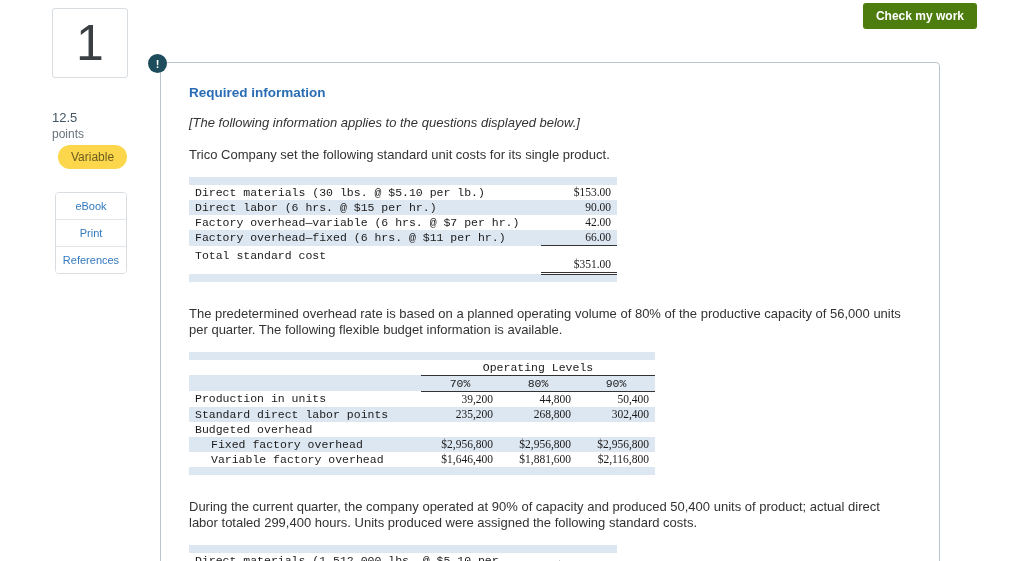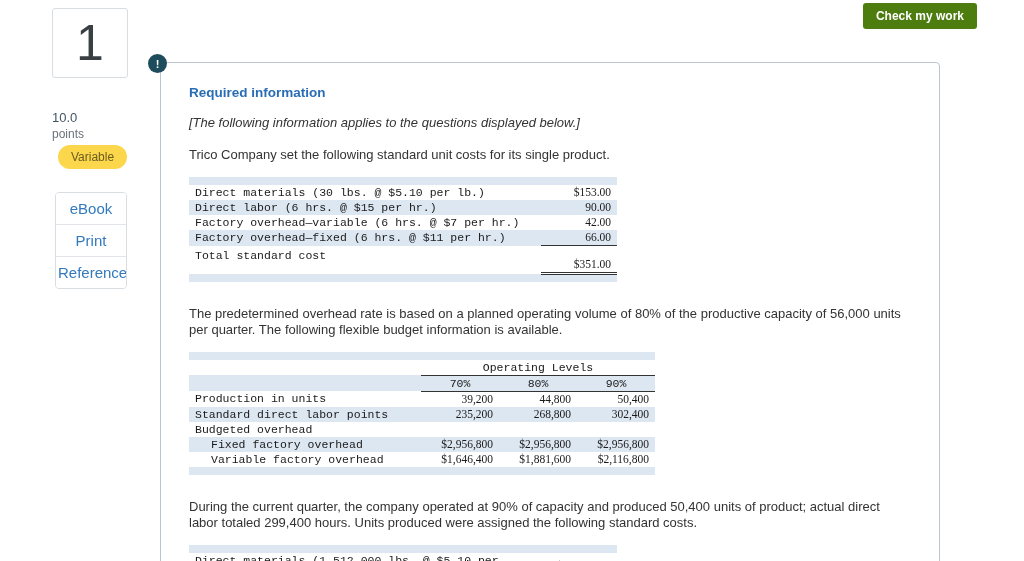--- a/index.html
+++ b/index.html
@@ -17,21 +17,21 @@
               display:flex; align-items:center; justify-content:center;
               font-size:50px; font-weight:300; color:#3a3f44; }
   .points-wrap { position:absolute; left:52px; top:110px; }
   .points-val { font-size:13px; color:#425563; }
   .points-lbl { font-size:12px; color:#6a737b; margin-top:2px; }
   .skipped { position:absolute; left:58px; top:145px; background:#fcd74b; color:#6b5d1f;
              font-size:12px; padding:5px 13px; border-radius:13px; display:inline-block; }
   .links-card { position:absolute; left:55px; top:192px; width:72px;
                 border:1px solid #d8dde2; border-radius:4px; background:#fff; overflow:hidden; }
   .links-card .lnk { display:block; width:100%; text-align:center; padding:7px 2px;
-                     font-size:15px; color:#3279be; background:#fff; border:none;
+                     font-size:11px; color:#3279be; background:#fff; border:none;
                      border-bottom:1px solid #e2e6ea; cursor:pointer;
                      font-family:"Liberation Sans", sans-serif; }
   .links-card .lnk:last-child { border-bottom:none; }
 
   
   .alert-circle { position:absolute; left:148px; top:54px; width:19px; height:19px;
                   border-radius:50%; background:#1d4d5c; color:#fff; font-size:11px;
                   font-weight:bold; display:flex; align-items:center; justify-content:center; z-index:2; }
   .panel { position:absolute; left:160px; top:62px; width:780px; height:760px;
            border:1px solid #b9c6d0; border-radius:4px; background:#fff; z-index:1;
@@ -62,21 +62,21 @@
   #actual-table .amt { width:110px; vertical-align:middle; }
 </style>
 </head>
 <body>
 
 <button class="check-btn">Check my work</button>
 
 <div class="qnum-box">1</div>
 
 <div class="points-wrap">
-  <div class="points-val">10.0</div>
+  <div class="points-val">12.5</div>
   <div class="points-lbl">points</div>
 </div>
 
 <span class="skipped">Variable</span>
 
 <div class="links-card">
   <button class="lnk">eBook</button>
   <button class="lnk">Print</button>
   <button class="lnk">References</button>
 </div>

